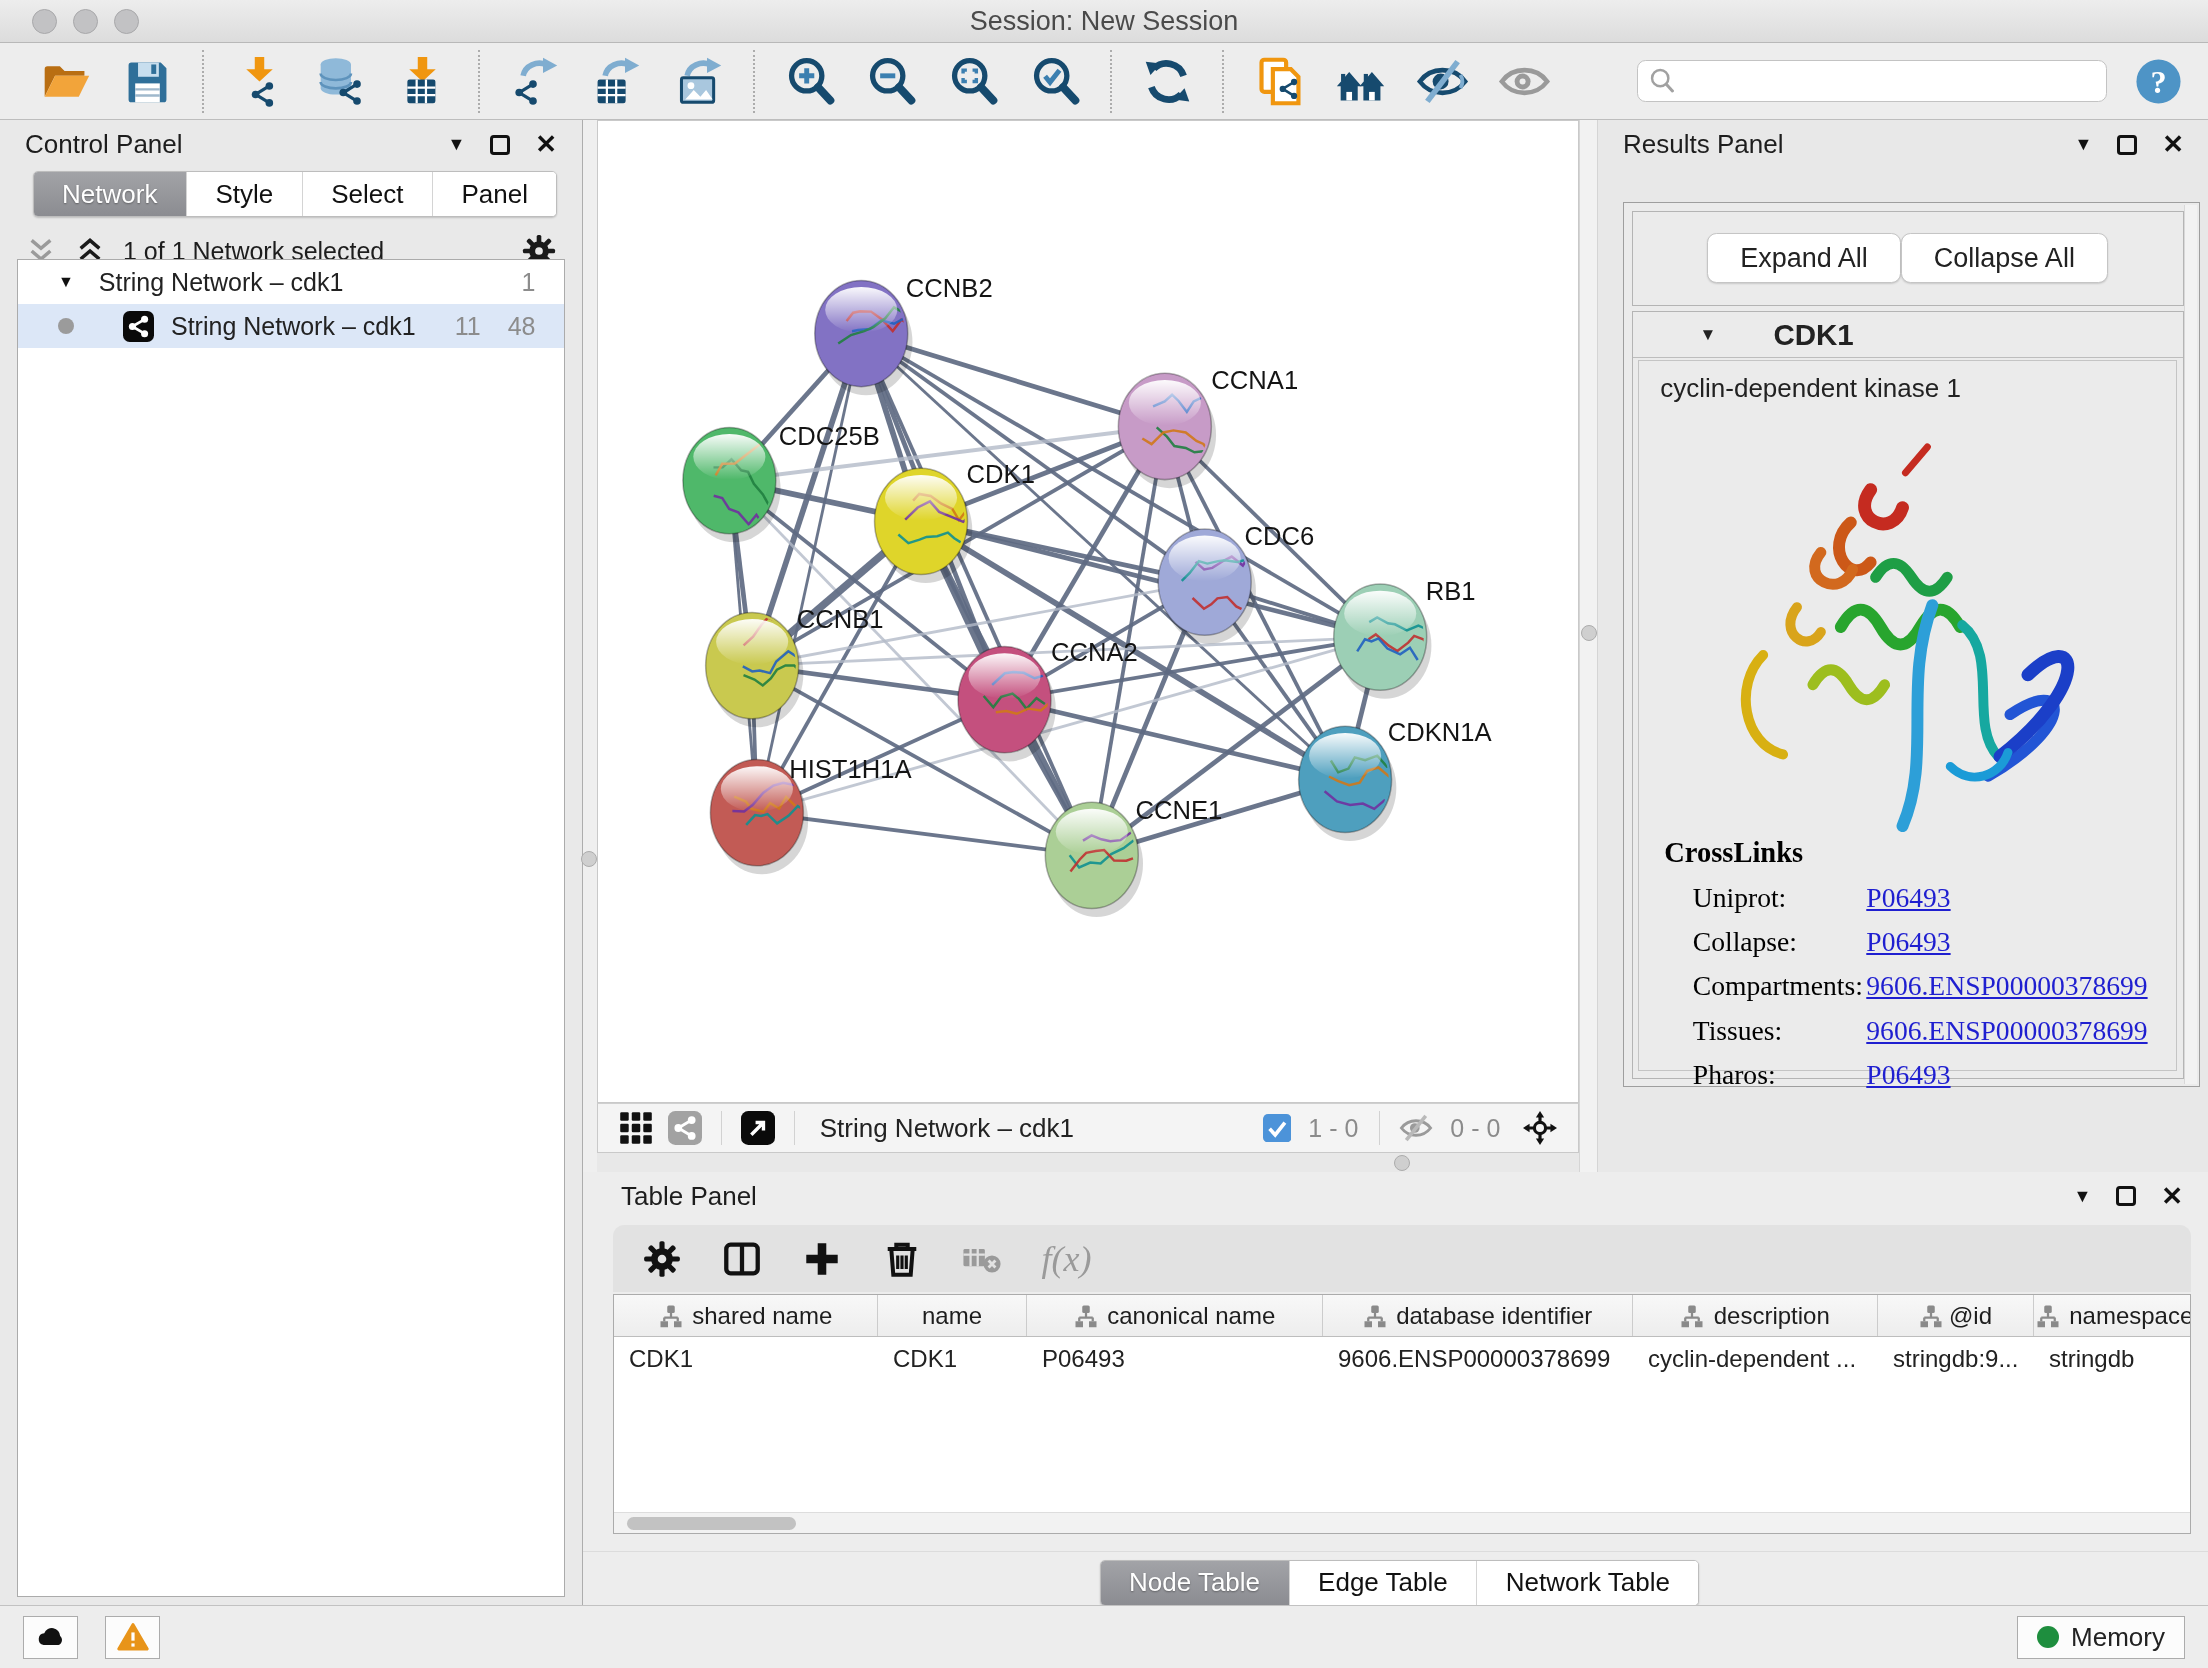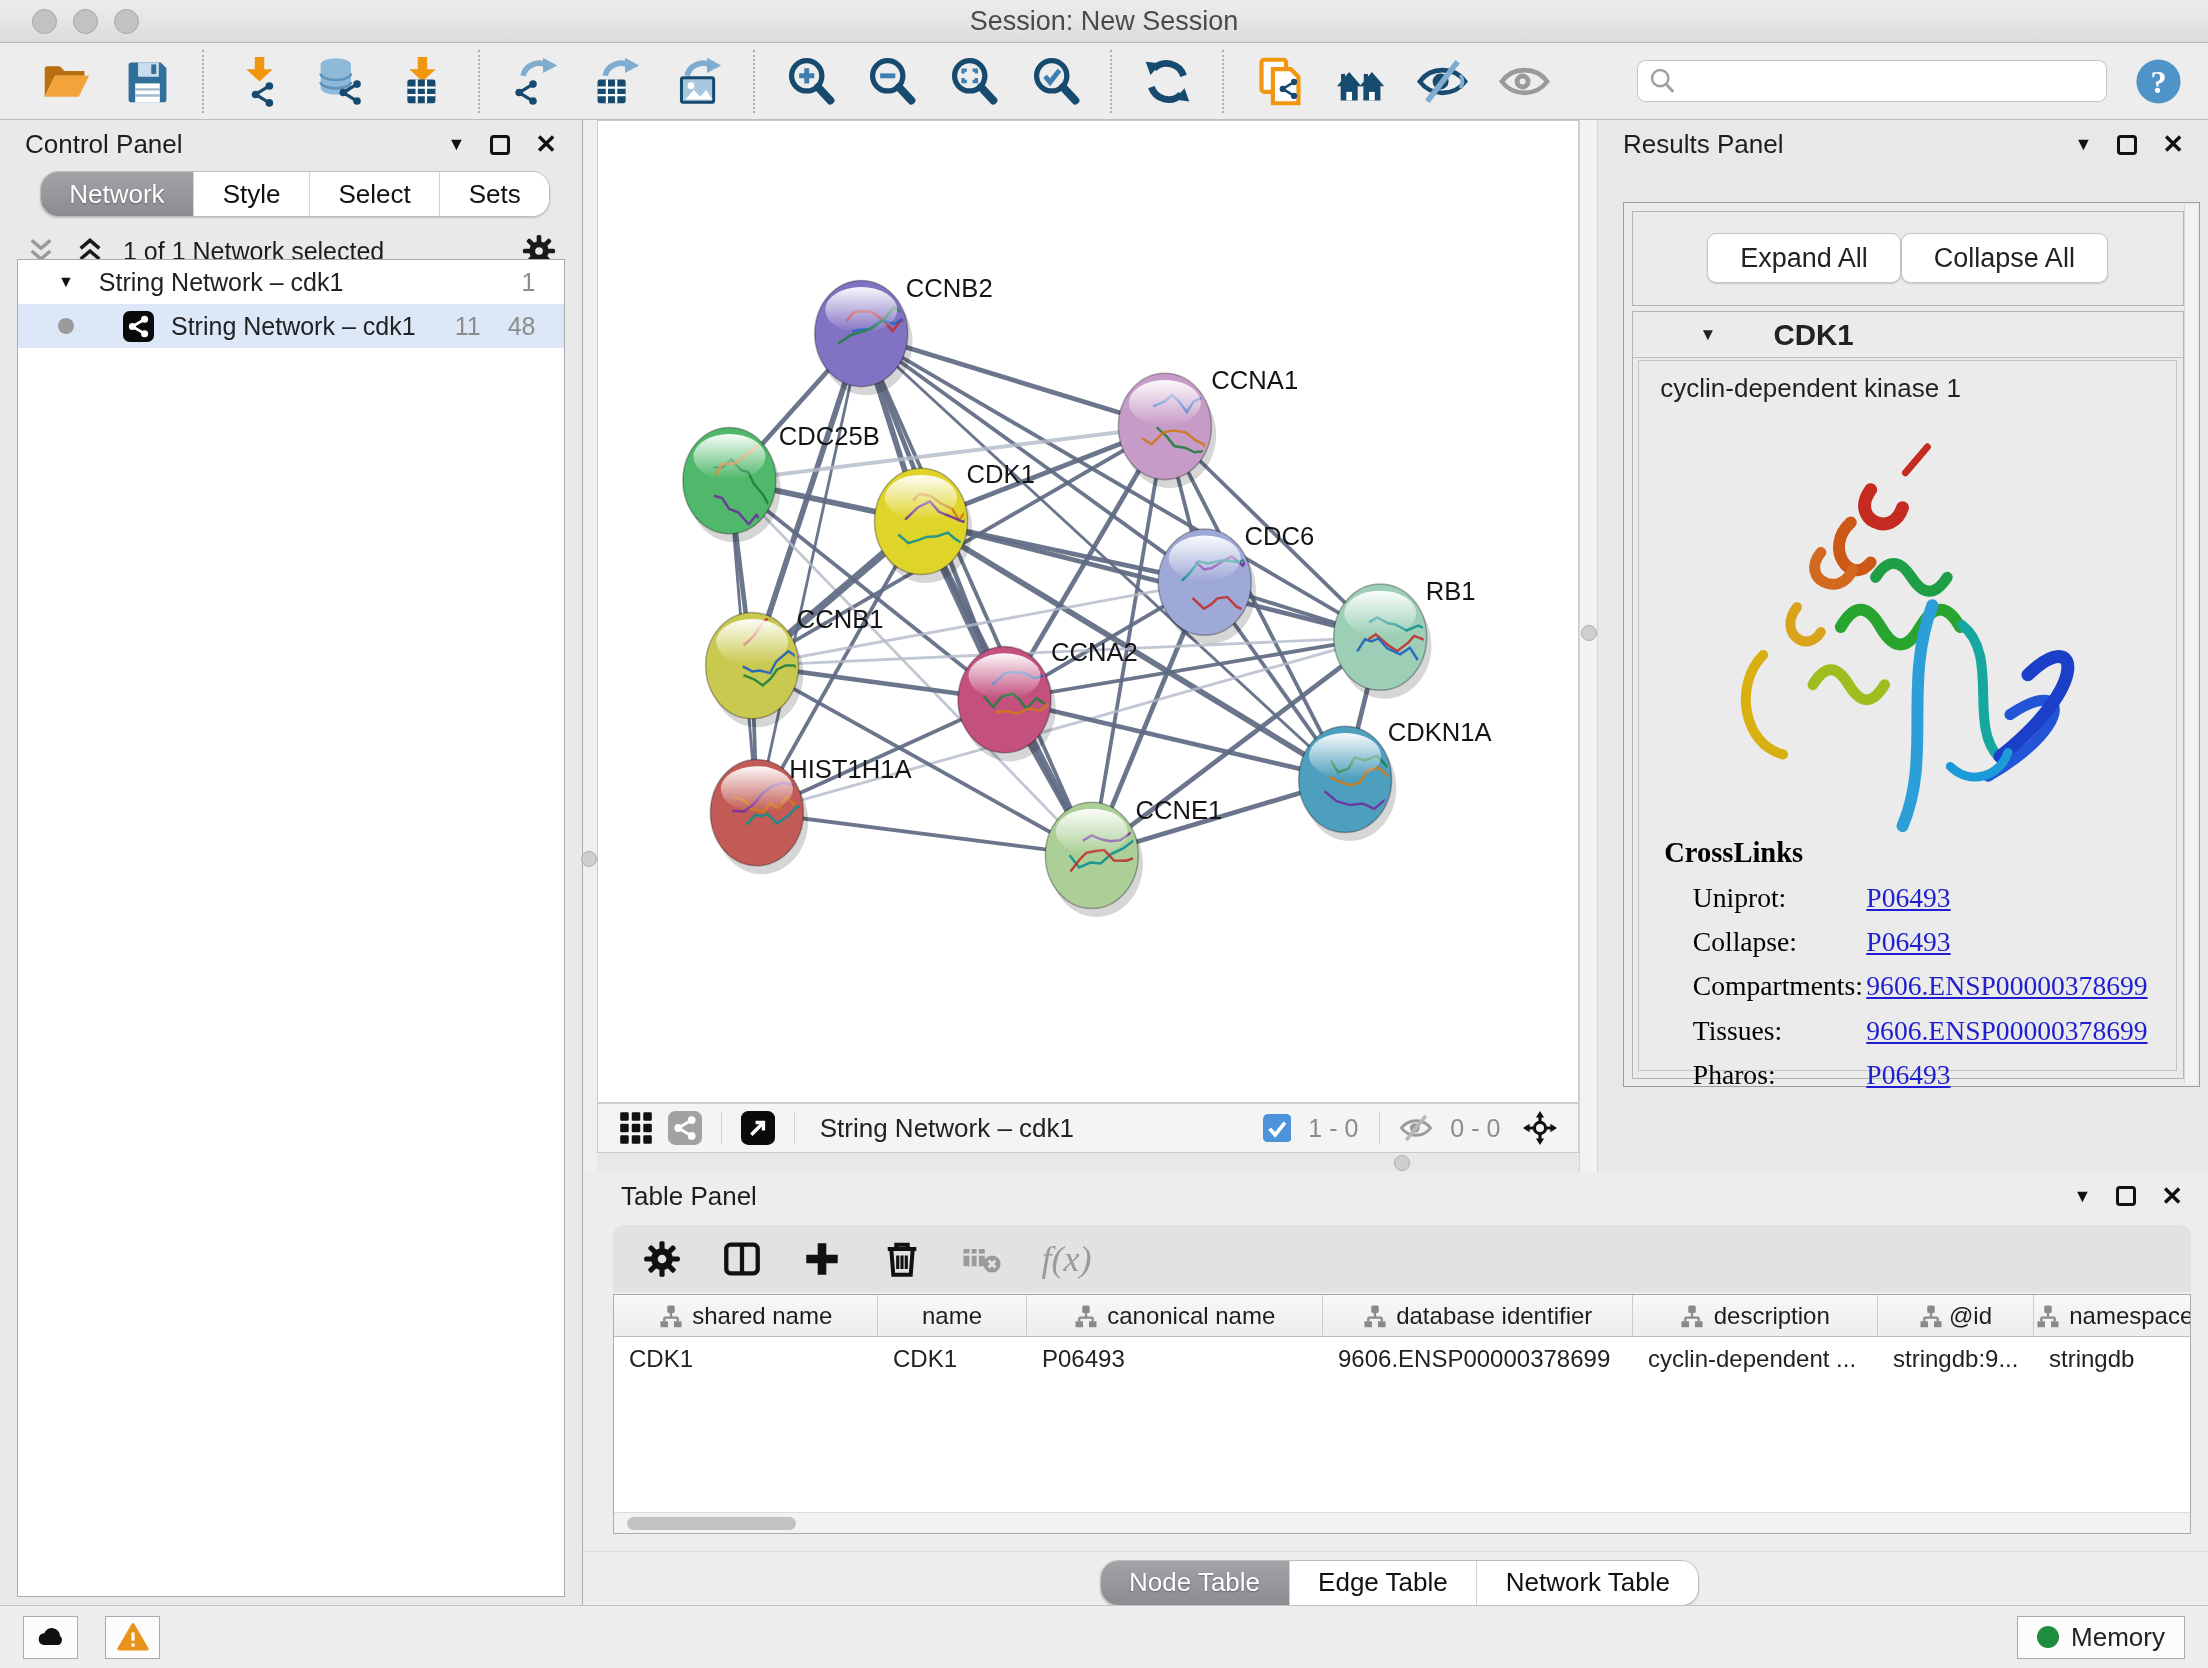--- a/index.html
+++ b/index.html
@@ -30,21 +30,21 @@
   .helpbtn svg { width:100%; height:100%; }
 
   
   .panel-head { display:flex; align-items:center; height:49px; padding:0 25px;gap:32px; }
   .panel-title { font-size:26px; color:#1d1d1d; }
   .wc { display:flex; align-items:center; gap:25px; margin-left:auto; }
   .wc .tri { font-size:18px; color:#111; }
   .wc .boxg { width:20px; height:20px; border:3.3px solid #111; border-radius:3.8px; }
   .wc .xg { font-size:26px; font-weight:bold; color:#111; }
 
-  .seg { display:inline-flex; background:#fff; border:1px solid #BDBDBD; border-radius:18px; overflow:hidden;
+  .seg { display:inline-flex; background:#fff; border:1px solid #BDBDBD; border-radius:5px; overflow:hidden;
     box-shadow:0 1px 1.9px rgba(0,0,0,.18);margin-left:8px; }
   .seg .sg { padding:6.7px 28.5px; font-size:26px; color:#111; border-left:1px solid #D4D4D4; background:#fff; white-space:nowrap; }
   .seg .sg:first-child { border-left:none; }
   .seg .sg.sel { background:linear-gradient(#A2A3A7,#8B8C91); color:#fff; text-shadow:0 1px 1.9px rgba(0,0,0,.35); }
 
   
   .control-panel { left:0; top:120px; width:583px; height:1486px; background:#E9E9E9; border-right:1px solid #ADADAD; }
   .cp-tabs-row { display:flex; justify-content:center; margin-top:1.9px; }
   .cp-sub { display:flex; align-items:center; height:53px; padding:0 25px; margin-top:7.6px; }
   .cp-sub .chev { width:32px; height:32px; margin-right:17px; }
@@ -334,21 +334,21 @@
       <span class="tri">▼</span>
       <span class="boxg"></span>
       <span class="xg">✕</span>
     </span>
   </div>
   <div class="cp-tabs-row">
       <span class="seg" id="cp-tabs">
         <span class="sg sel">Network</span>
         <span class="sg">Style</span>
         <span class="sg">Select</span>
-        <span class="sg">Sets</span>
+        <span class="sg">Panel</span>
       </span>
     </div>
   <div class="cp-sub">
     <span class="chev"><svg viewBox="0 0 24 24">
           <path d="M5 4l7 6 7-6M5 12l7 6 7-6" stroke="#9A9A9A" stroke-width="2.6" fill="none"></path>
         </svg></span>
     <span class="chev"><svg viewBox="0 0 24 24">
           <path d="M5 10l7-6 7 6M5 18l7-6 7 6" stroke="#1a1a1a" stroke-width="2.6" fill="none"></path>
         </svg></span>
     <span class="cp-sub-label">1 of 1 Network selected</span>

